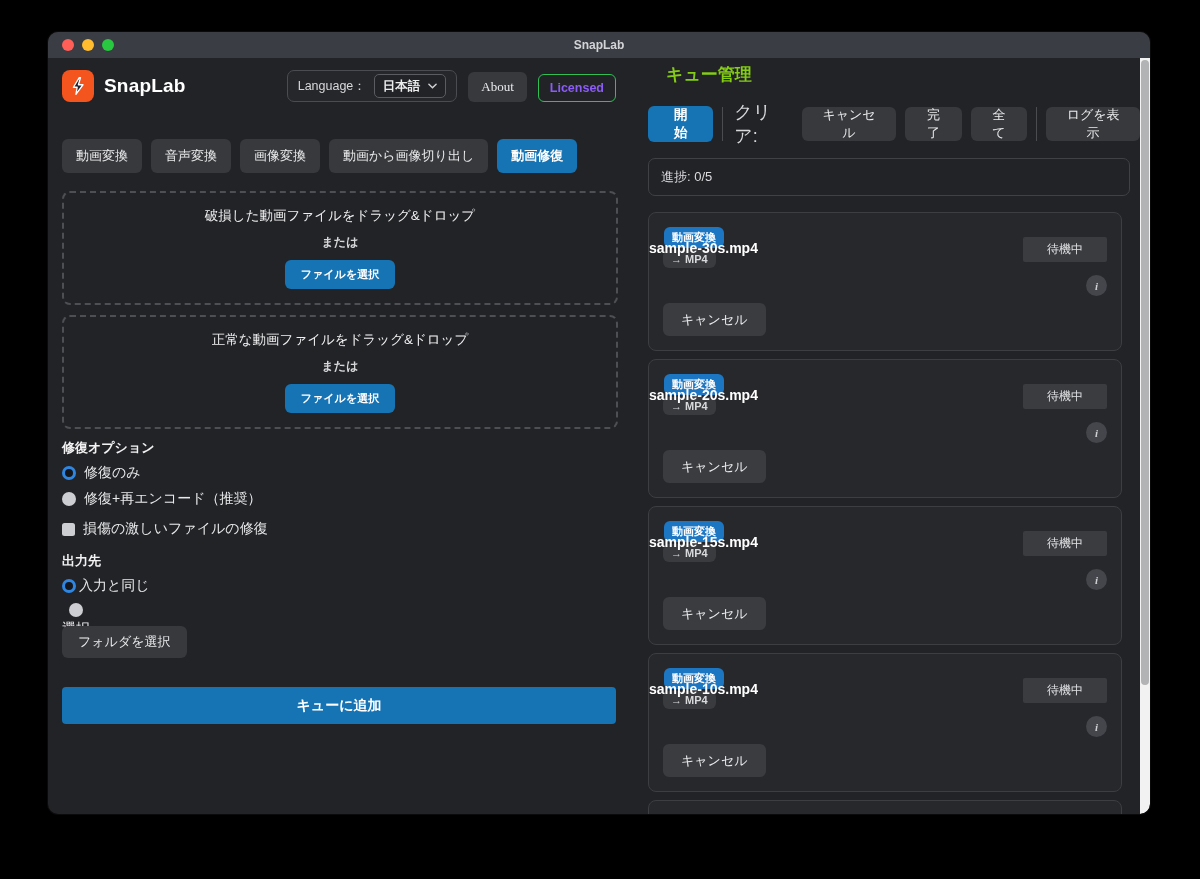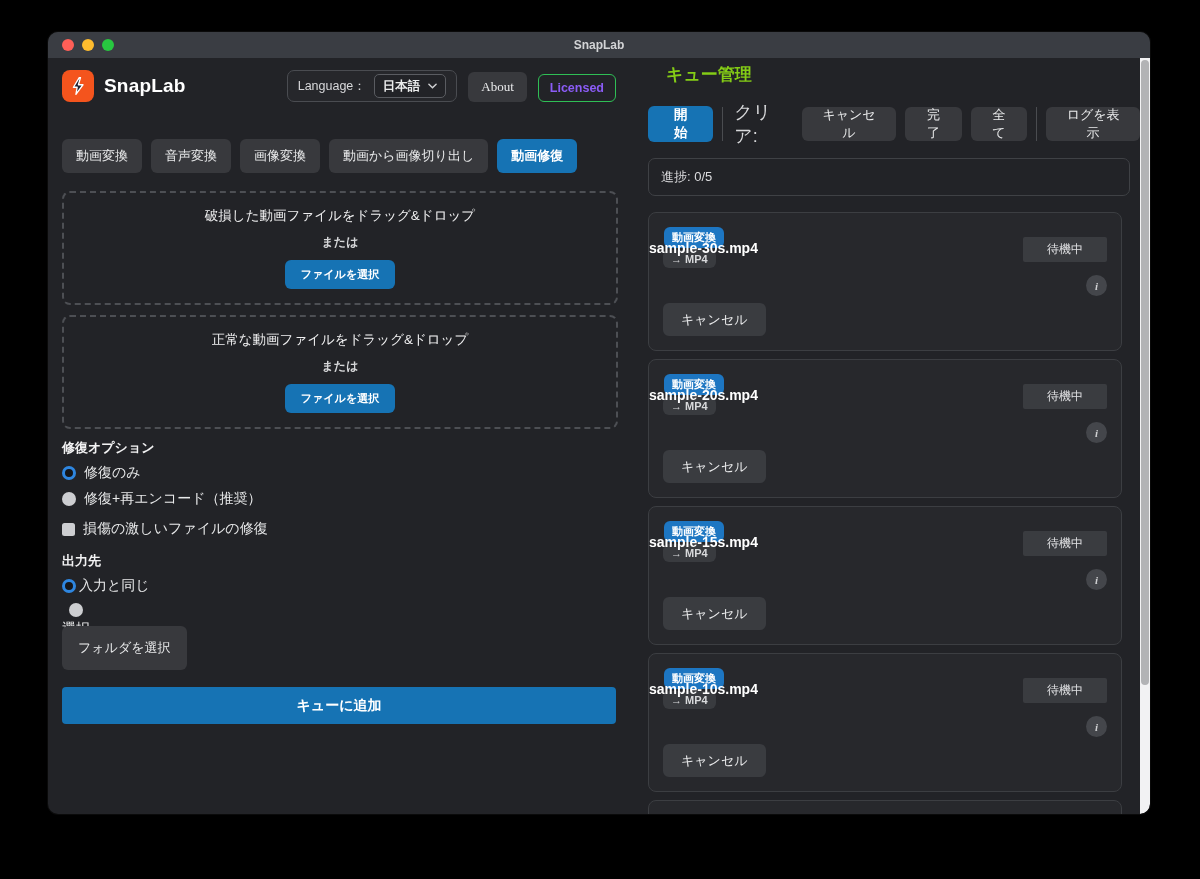--- a/index.html
+++ b/index.html
@@ -44,21 +44,21 @@
   .blue-btn{background:#1673b4;color:#fff;font-weight:bold;}
   .pick-btn{height:29px;padding:0 16px;font-size:11px;}
   
   .sec-head{position:absolute;left:14px;font-size:13px;font-weight:bold;color:#f2f2f3;}
   .opt-row{position:absolute;left:14px;display:flex;align-items:center;font-size:14px;color:#e8e9ea;cursor:default;}
   .gap8{gap:8px;} .gap3{gap:3px;}
   .radio{width:14px;height:14px;border-radius:50%;flex:0 0 14px;box-sizing:border-box;}
   .radio.checked{border:3.5px solid #2e86e0;background:#151619;}
   .radio.unchecked{background:#cdced1;}
   .checkbox{width:13px;height:13px;border-radius:2.5px;background:#cdced1;flex:0 0 13px;}
-  .folder-btn{position:absolute;left:14px;top:568px;height:44px;padding:0 16px;font-size:13px;}
+  .folder-btn{position:absolute;left:14px;top:568px;height:32px;padding:0 16px;font-size:13px;}
   .add-btn{position:absolute;left:14px;top:629px;width:554px;height:37px;font-size:14px;font-weight:bold;border-radius:4px;}
   
   .q-title{position:absolute;left:28px;top:5px;font-size:17px;font-weight:bold;color:#84cc16;margin-left:8px;}
   .q-controls{position:absolute;left:18px;top:47px;height:37px;display:flex;align-items:center;gap:9px;}
   .start-btn{height:36px;padding:0 20px;font-size:13.5px;}
   .vdiv{width:1px;height:34px;background:#4a4c50;}
   .clear-label{font-size:18px;color:#d8d9db;margin:0 2px;}
   .q-btn{height:34px;padding:0 16px;font-size:13px;}
   .progress-box{position:absolute;left:18px;top:100px;width:456px;height:36px;border:1px solid #3f4145;
     border-radius:7px;display:flex;align-items:center;padding:0 12px;box-sizing:content-box;}

